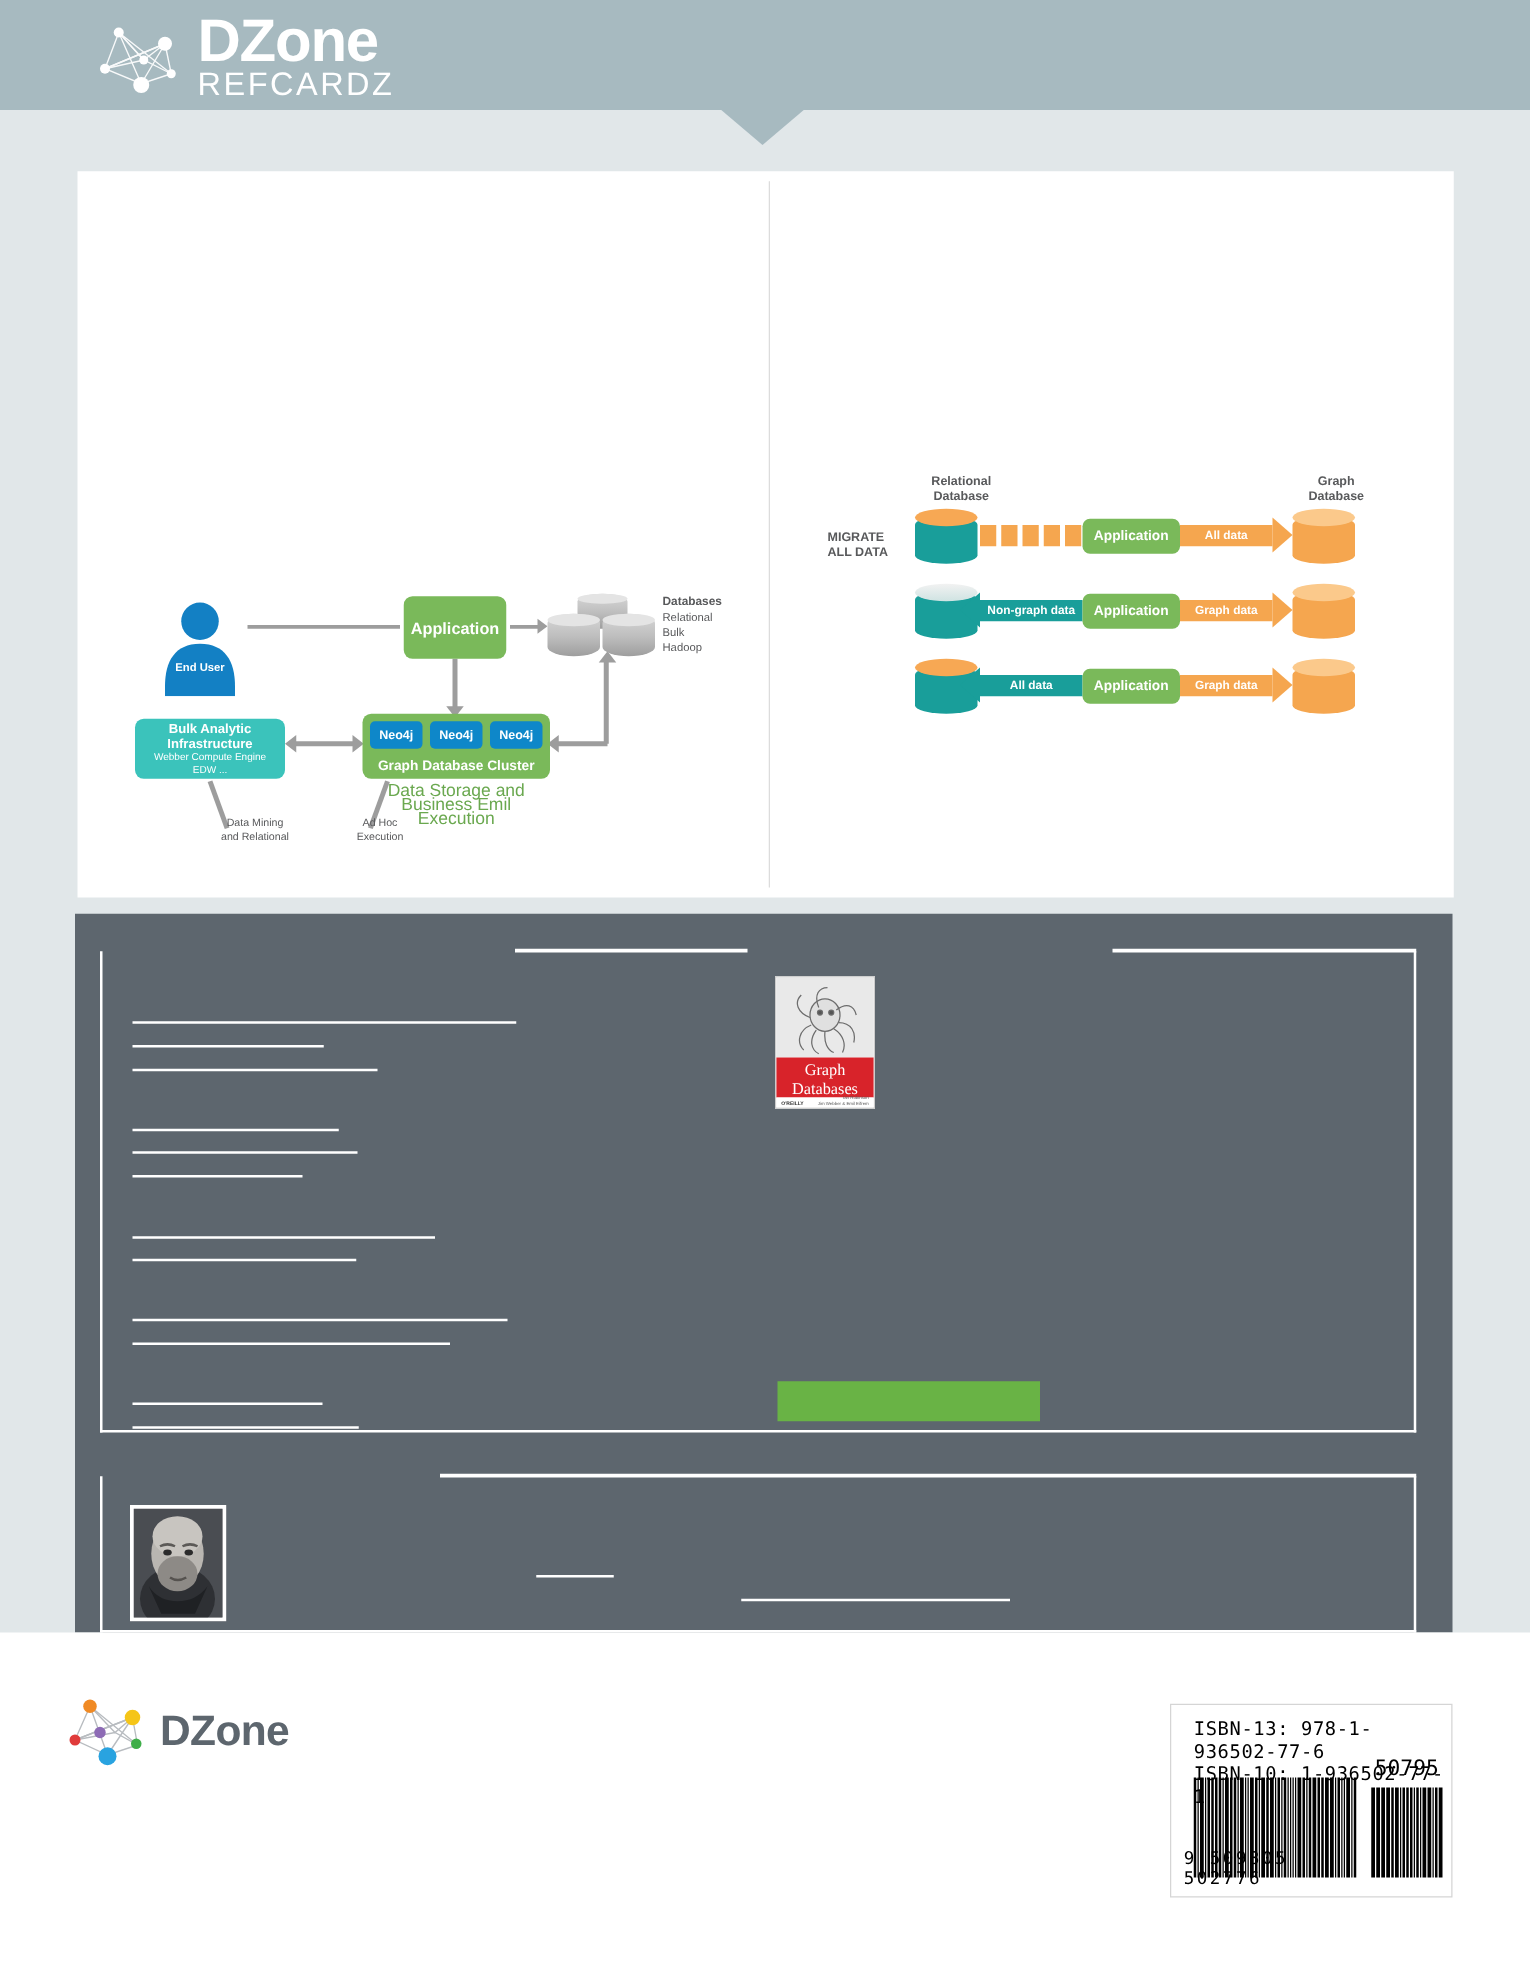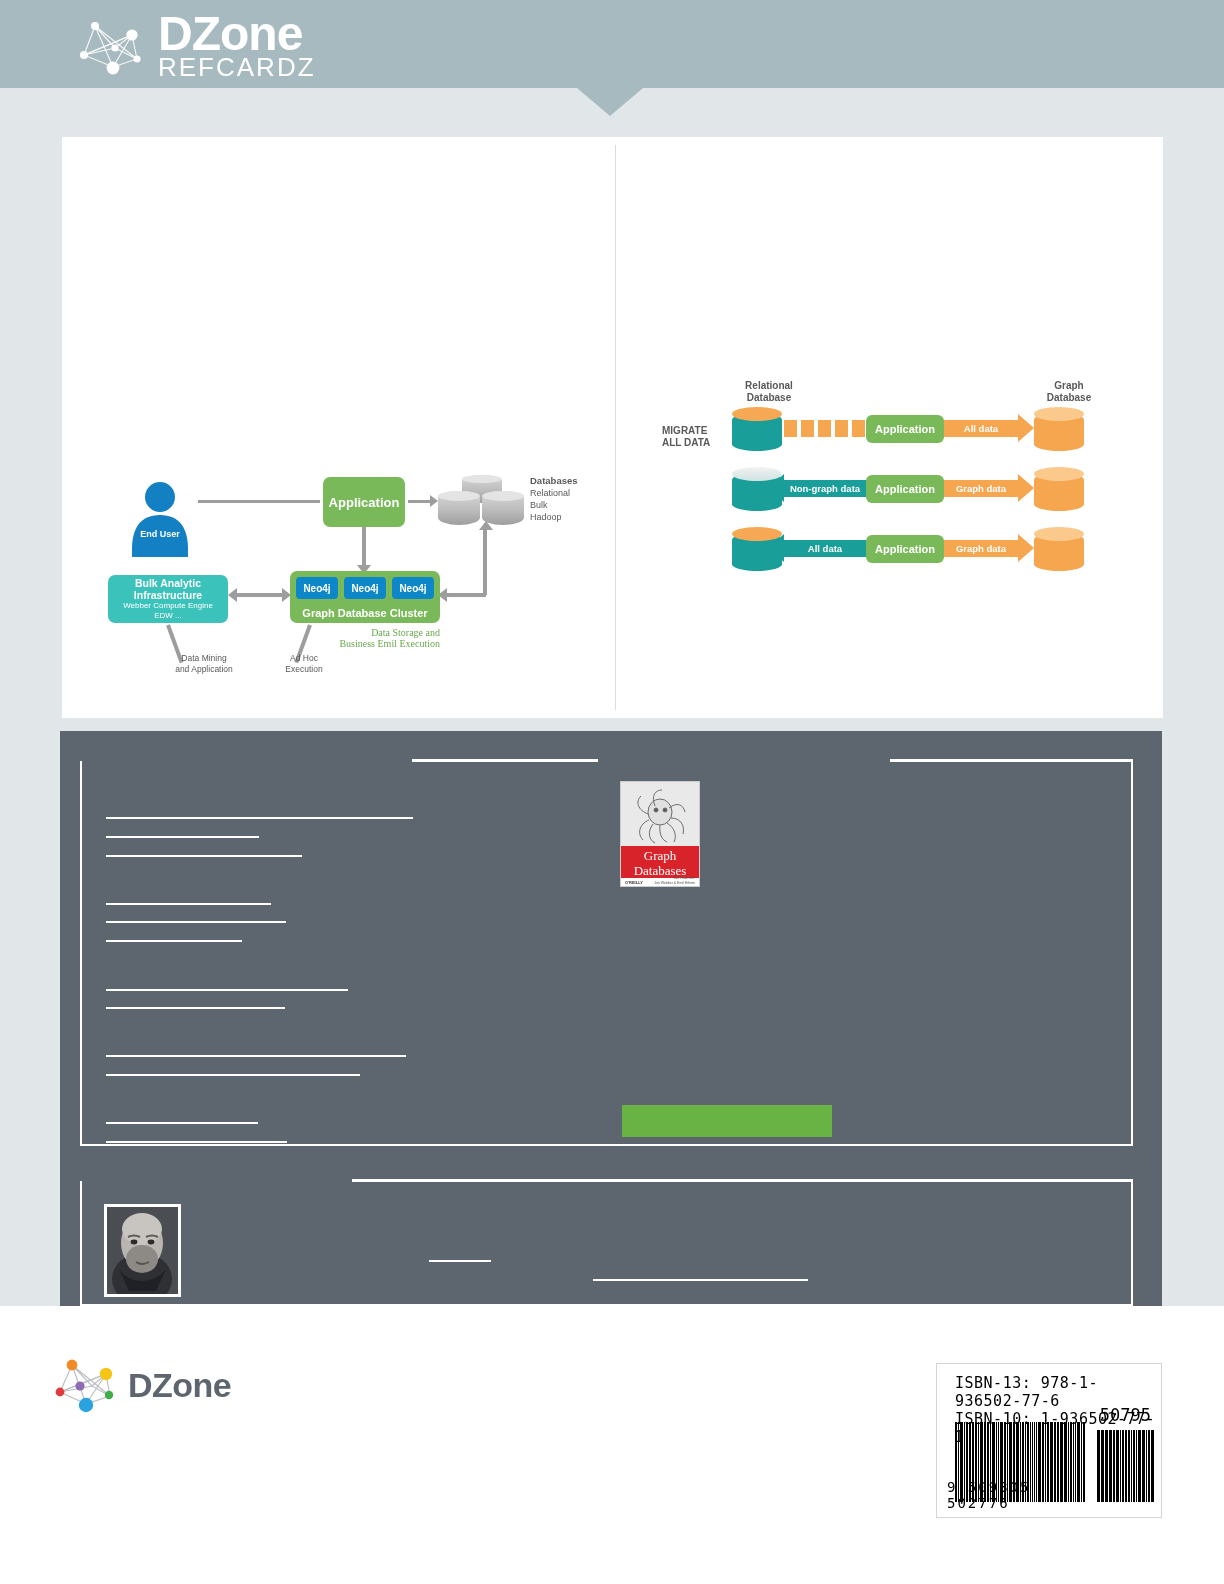--- a/index.html
+++ b/index.html
@@ -92,21 +92,21 @@
     font-size: 11px;
   }
   .neo-row { position: absolute; left: 188px; top: 110px; display: flex; gap: 6px; }
   .neo-chip {
     width: 42px; height: 22px; background: #0e87c9; border-radius: 4px;
     color: #fff; font-size: 10px; font-weight: bold;
     display: flex; align-items: center; justify-content: center;
   }
   .caption-green {
     position: absolute; left: 182px; top: 160px; width: 150px;
-    text-align: right; color: #6aa84f; font-size: 10px; line-height: 11px; font-family: Liberation Serif, serif;
+    text-align: center; color: #6aa84f; font-size: 14px; line-height: 11px;
   }
   .caption-gray {
     position: absolute; color: #58595b; font-size: 8.5px; line-height: 11px; text-align: center;
   }
   .cap-mining { left: 48px; top: 186px; width: 96px; }
   .cap-adhoc { left: 166px; top: 186px; width: 60px; }
 
   .arrow-line { position: absolute; background: #9d9d9d; }
 
   
@@ -359,21 +359,21 @@
         <span class="neo-chip">Neo4j</span>
         <span class="neo-chip">Neo4j</span>
         <span class="neo-chip">Neo4j</span>
       </div>
       <div class="caption-green">
         <span>Data Storage and</span><br>
         <span>Business Emil Execution</span>
       </div>
       <div class="caption-gray cap-mining">
         <span>Data Mining</span><br>
-        <span>and Application</span>
+        <span>and Relational</span>
       </div>
       <div class="caption-gray cap-adhoc">
         <span>Ad Hoc</span><br>
         <span>Execution</span>
       </div>
     </div>
 
     <div class="diag-right">
       <div class="mig-title mig-left-label">
         <span>MIGRATE</span><br>

